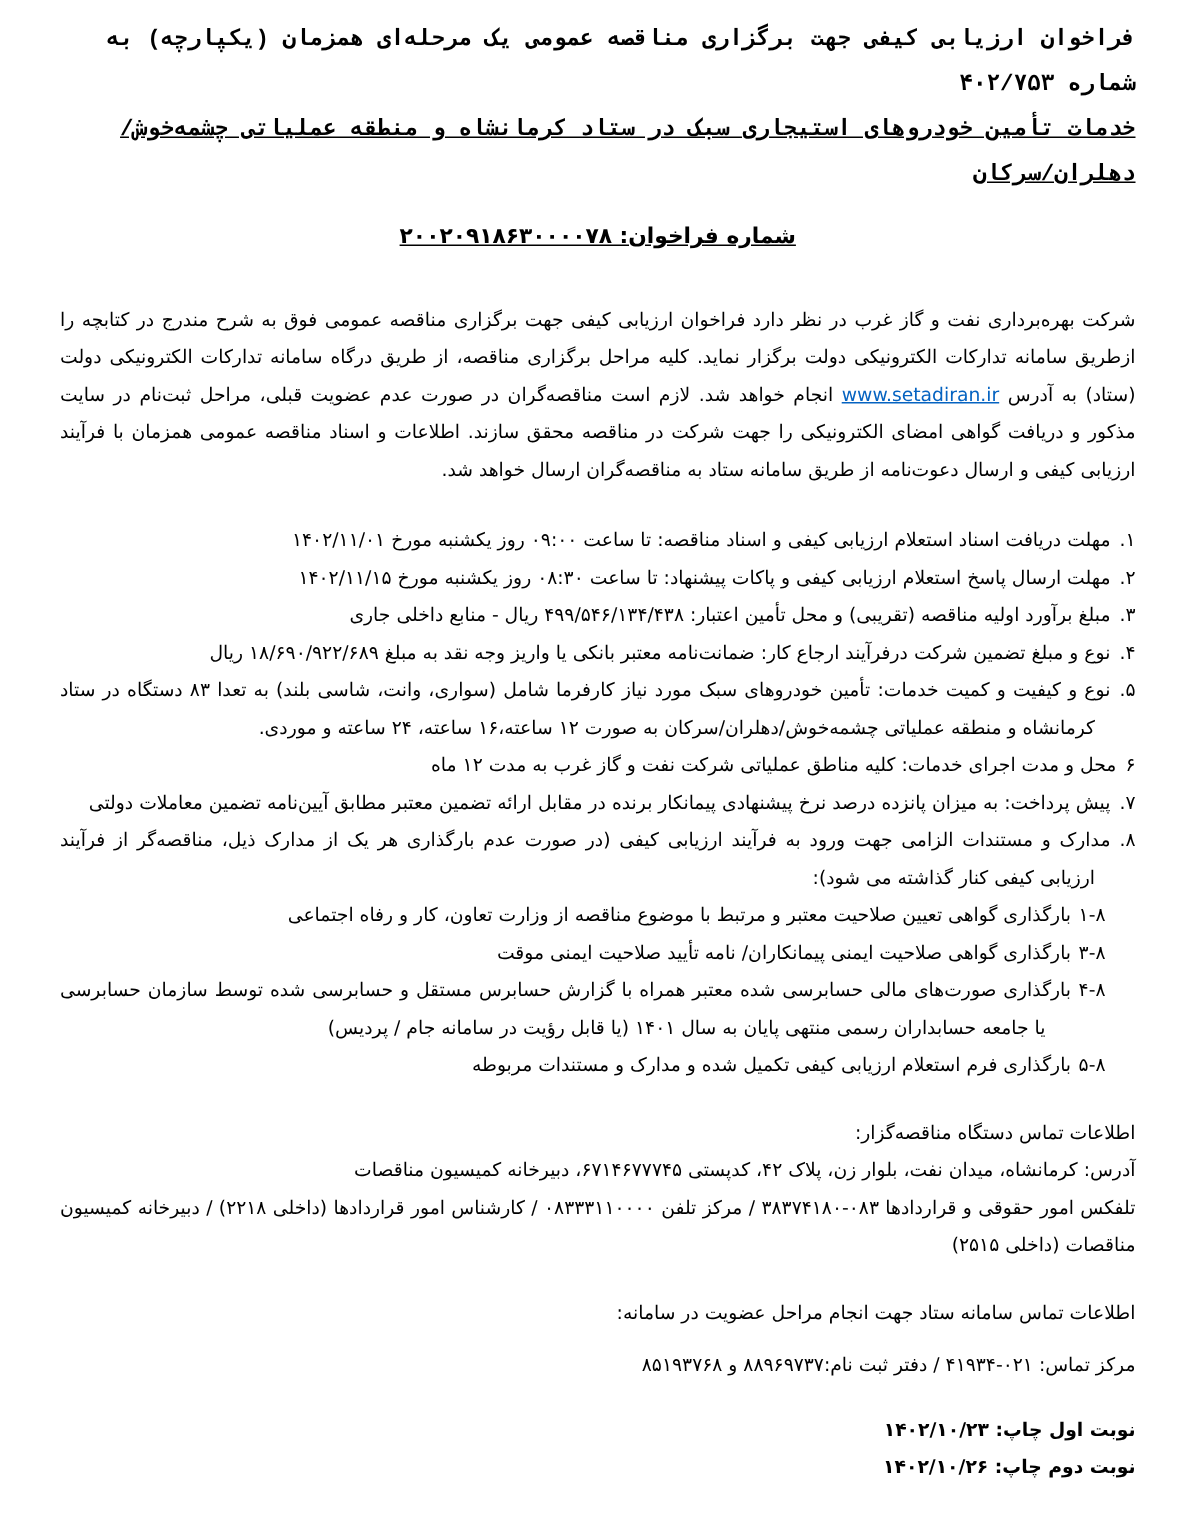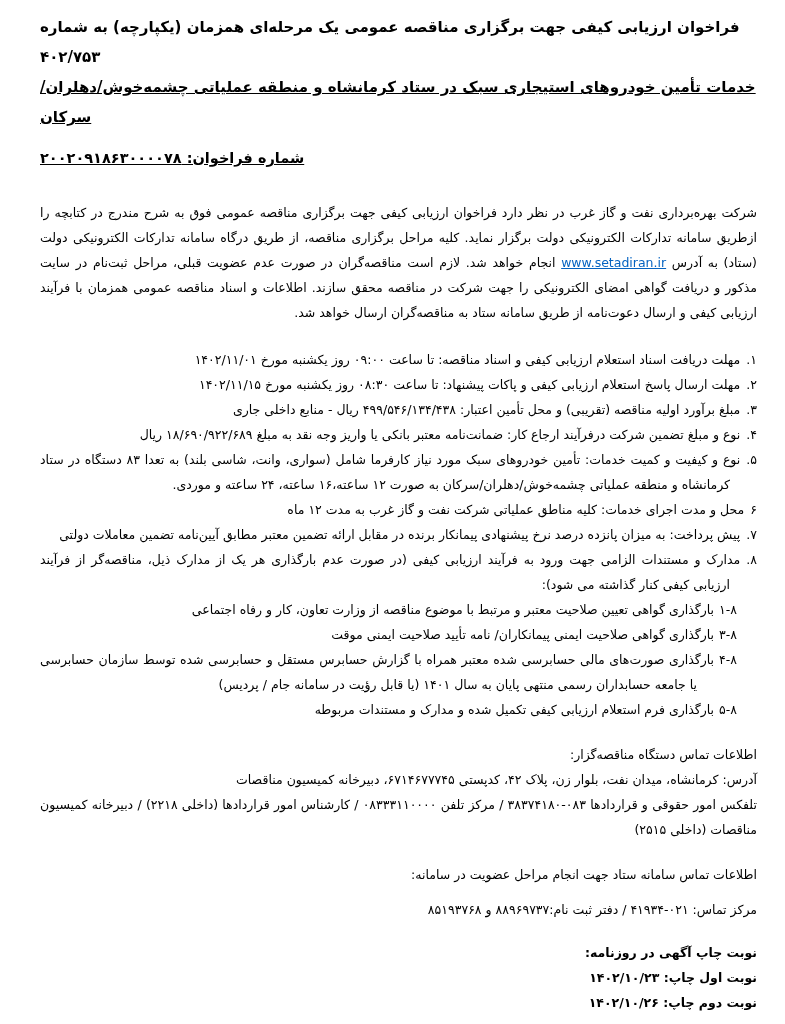--- a/index.html
+++ b/index.html
@@ -12,28 +12,29 @@
     color: #000000;
   }
   .doc {
     direction: rtl;
     padding: 12px 28px 0 40px;
     font-size: 12.5px;
     line-height: 25px;
     text-align: right;
   }
   .title-line {
-    text-align: left;
+    text-align: right;
     font-weight: bold;
     font-size: 15px;
     line-height: 30px;
+    font-family: Liberation Mono, monospace;
   }
   .underlined { text-decoration: underline; }
   .call-no {
-    text-align: left;
+    text-align: center;
     font-weight: bold;
     font-size: 14.5px;
     line-height: 28px;
     margin-top: 12px;
     text-decoration: underline;
   }
   .intro {
     margin-top: 28px;
     text-align: justify;
   }
@@ -130,18 +131,17 @@
     <div class="contact-line">آدرس: کرمانشاه، میدان نفت، بلوار زن، پلاک ۴۲، کدپستی ۶۷۱۴۶۷۷۷۴۵، دبیرخانه کمیسیون مناقصات</div>
     <div class="contact-line">تلفکس امور حقوقی و قراردادها ۰۸۳-۳۸۳۷۴۱۸۰ / مرکز تلفن ۰۸۳۳۳۱۱۰۰۰۰ / کارشناس امور قراردادها (داخلی ۲۲۱۸) / دبیرخانه کمیسیون مناقصات (داخلی ۲۵۱۵)</div>
   </div>
 
   <div class="contact-block">
     <div class="contact-line">اطلاعات تماس سامانه ستاد جهت انجام مراحل عضویت در سامانه:</div>
     <div class="contact-line setad-phones">مرکز تماس: ۰۲۱-۴۱۹۳۴ / دفتر ثبت نام:۸۸۹۶۹۷۳۷ و ۸۵۱۹۳۷۶۸</div>
   </div>
 
   <div class="pub-block">
-    <div>نوبت چاپ آگهی در روزنامه:</div>
     <div>نوبت اول چاپ: ۱۴۰۲/۱۰/۲۳</div>
     <div>نوبت دوم چاپ: ۱۴۰۲/۱۰/۲۶</div>
   </div>
 
 </div>
 
 </body></html>

